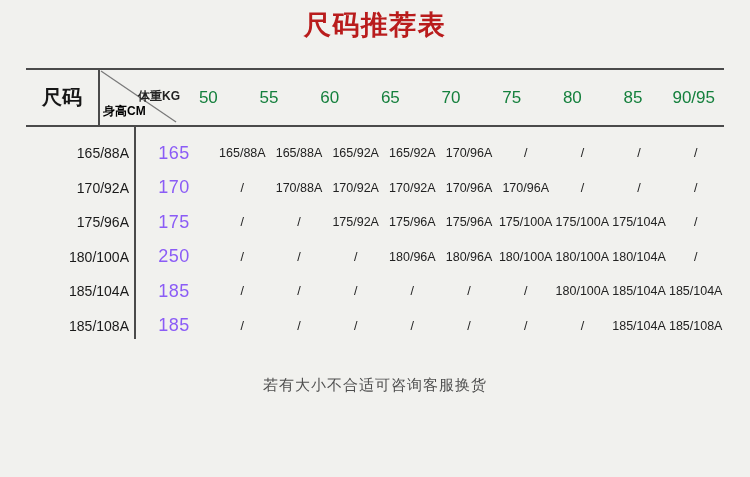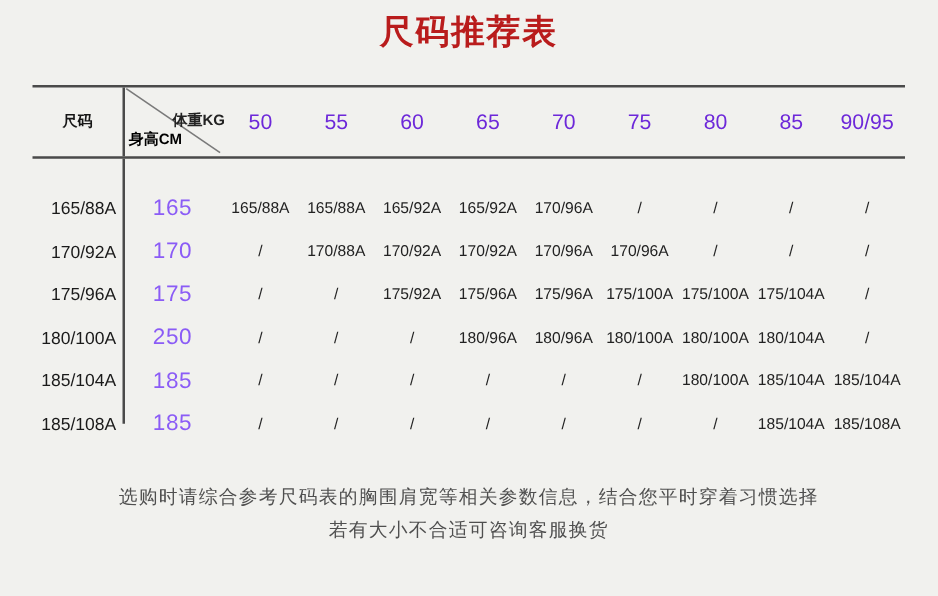--- a/index.html
+++ b/index.html
@@ -22,42 +22,42 @@
   .header-row {
     display:flex;
     align-items:center;
     height:59px;
     border-top:2px solid var(--line, #4a4a4a);
     border-bottom:2px solid var(--line, #4a4a4a);
   }
   .size-col {
     width:72px;
     text-align:center;
-    font-size:12px;
+    font-size:20px;
     font-weight:bold;
     color:#161616;
   }
   .diag-col {
     width:80px;
     height:100%;
     position:relative;
     border-left:2px solid var(--line, #4a4a4a);
   }
   .diag-col svg { position:absolute; left:0; top:0; width:100%; height:100%; }
   .diag-top {
     position:absolute; top:18px; right:-2px;
     font-size:12px; font-weight:bold; white-space:nowrap; color:#222;
   }
   .diag-bottom {
     position:absolute; bottom:5px; left:3px;
     font-size:12px; font-weight:bold; white-space:nowrap; color:#000000;
   }
   .wcols { flex:1; display:flex; height:100%; align-items:center; }
-  .wcol { flex:1; text-align:center; font-size:17px; color:#6d28d9; }
-  .tbody { position:relative; padding-top:22px; }
+  .wcol { flex:1; text-align:center; font-size:17px; color:#15803d; }
+  .tbody { position:relative; padding-top:9px;margin-left:36px; }
   .vdivider {
     position:absolute; left:72px; top:0;
     width:2px; height:212px;
     background: var(--line, #4a4a4a);
   }
   .row { display:flex; align-items:center; height:34.5px; }
   .size-cell {
     width:72px; text-align:right; padding-right:5px;
     font-size:14px; color:#1a1a1a; white-space:nowrap;
   }
@@ -197,17 +197,16 @@
             <div class="cell">/</div>
             <div class="cell">185/104A</div>
             <div class="cell">185/108A</div>
           </div>
         </div>
       </div>
 
   </div>
 
   <div class="footer">
-    <p>选购时请综合参考尺码表的胸围肩宽等相关参数信息，结合您平时穿着习惯选择</p>
     <p>若有大小不合适可咨询客服换货</p>
   </div>
 
 </div>
 
 </body></html>

